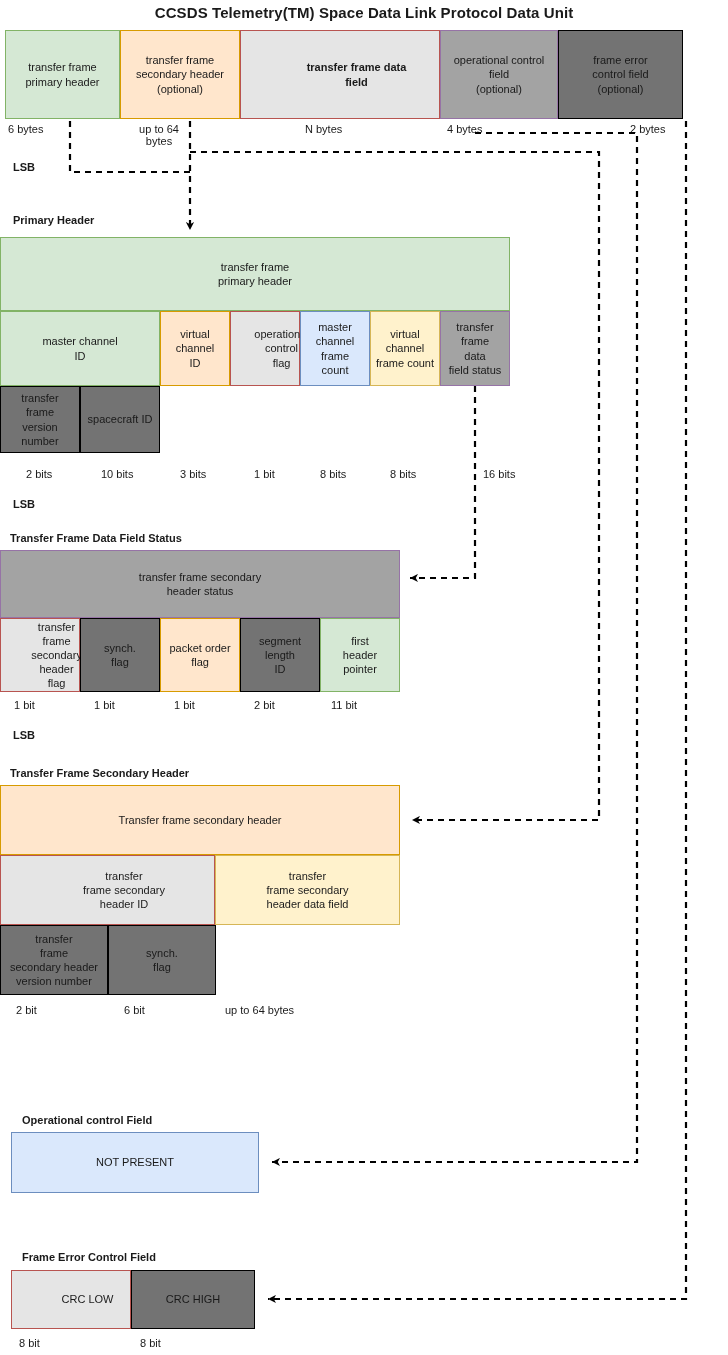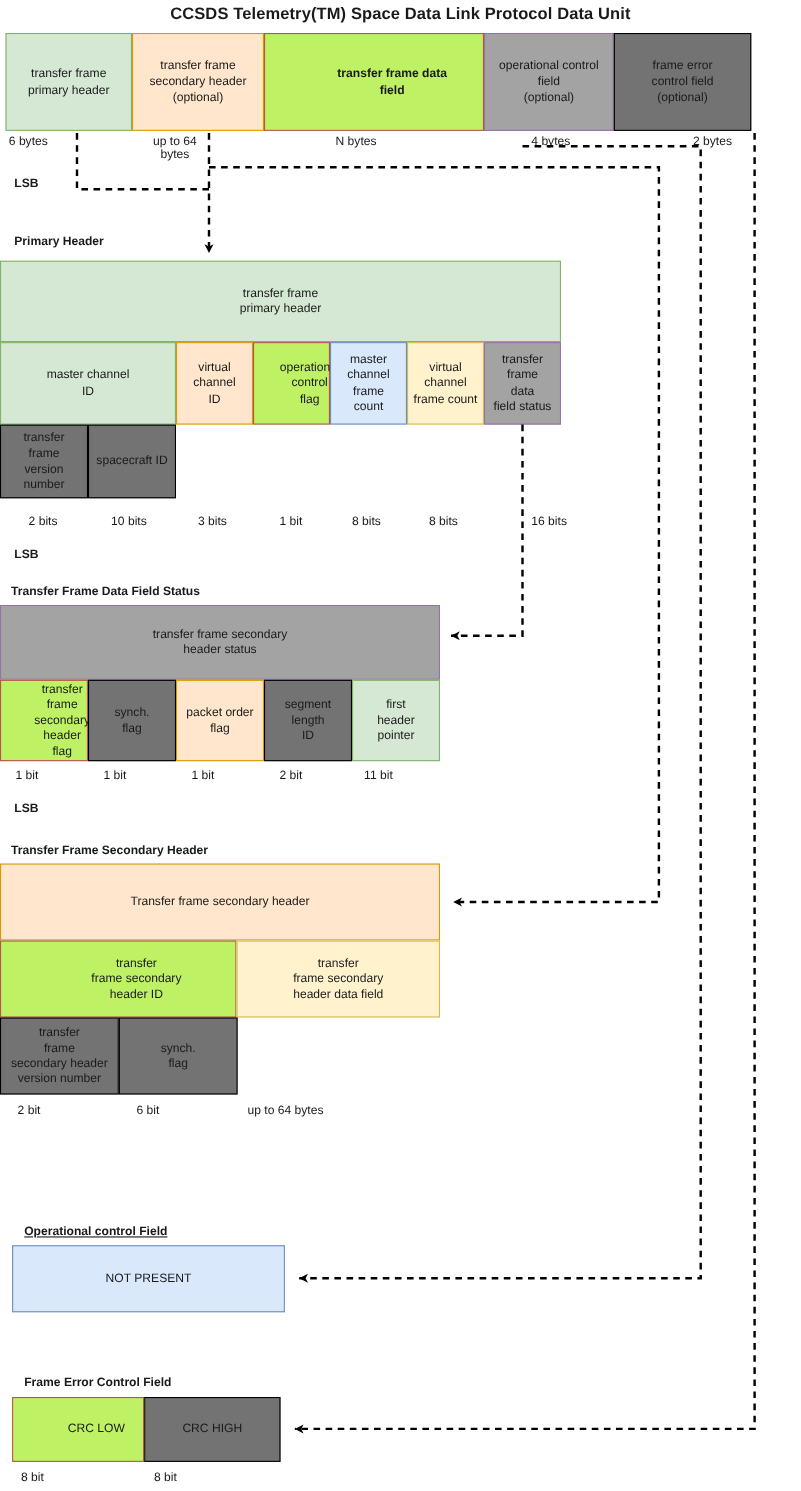--- a/index.html
+++ b/index.html
@@ -25,21 +25,21 @@
   
   .box{
     display:flex;align-items:center;justify-content:center;
     text-align:center;font-size:11px;line-height:1.28;
     border:1px solid #666666;background:#ffffff;
     padding:2px 3px;
   }
   .box.b  {font-weight:bold;}
   .g  {background:#d5e8d4;border-color:#82b366;}
   .o  {background:#ffe6cc;border-color:#d79b00;}
-  .r  {background:#bef264;border-color:#b85450;padding-left:36px;}
+  .r  {background:#e5e5e5;border-color:#b85450;padding-left:36px;}
   .p  {background:#a3a3a3;border-color:#9673a6;}
   .bl {background:#dae8fc;border-color:#6c8ebf;}
   .y  {background:#fff2cc;border-color:#d6b656;}
   .w  {background:#737373;border-color:#000000;}
 
   
   .lbl{font-size:11px;white-space:nowrap;}
 
   
   #wires{position:absolute;left:0;top:0;width:728px;height:1355px;pointer-events:none;}
@@ -63,21 +63,21 @@
   <div class="abs box p" style="left:440px;top:30px;width:118px;height:89px;">
     <span>operational control<br>field<br>(optional)</span>
     </div>
   <div class="abs box w" style="left:558px;top:30px;width:125px;height:89px;">
     <span>frame error<br>control field<br>(optional)</span>
     </div>
 
   <div class="abs lbl" style="left:8px;top:123px;">6 bytes</div>
   <div class="abs lbl" style="left:131px;top:123px;text-align:center;width:56px;white-space:normal;">up to 64<br>bytes</div>
   <div class="abs lbl" style="left:305px;top:123px;">N bytes</div>
-  <div class="abs lbl" style="left:447px;top:123px;margin-left:36px;">4 bytes</div>
+  <div class="abs lbl" style="left:447px;top:123px;">4 bytes</div>
   <div class="abs lbl" style="left:630px;top:123px;">2 bytes</div>
 
   <div class="abs lsb" style="left:13px;top:161px;">LSB</div>
 
   <div class="abs caption" style="left:13px;top:214px;">Primary Header</div>
 
   <div class="abs box g" style="left:0px;top:237px;width:510px;height:74px;">
     <span>transfer frame<br>primary header</span>
     </div>
 
@@ -164,21 +164,21 @@
     <span>transfer<br>frame<br>secondary header<br>version number</span>
     </div>
   <div class="abs box w" style="left:108px;top:925px;width:108px;height:70px;">
     <span>synch.<br>flag</span>
     </div>
 
   <div class="abs lbl" style="left:16px;top:1004px;">2 bit</div>
   <div class="abs lbl" style="left:124px;top:1004px;">6 bit</div>
   <div class="abs lbl" style="left:225px;top:1004px;">up to 64 bytes</div>
 
-  <div class="abs caption" style="left:22px;top:1114px;text-decoration:underline;">Operational control Field</div>
+  <div class="abs caption" style="left:22px;top:1114px;">Operational control Field</div>
 
   <div class="abs box bl" style="left:11px;top:1132px;width:248px;height:61px;">
     <span>NOT PRESENT</span>
     </div>
 
   <div class="abs caption" style="left:22px;top:1251px;">Frame Error Control Field</div>
 
   <div class="abs box w" style="left:131px;top:1270px;width:124px;height:59px;">
     <span>CRC HIGH</span>
     </div>

